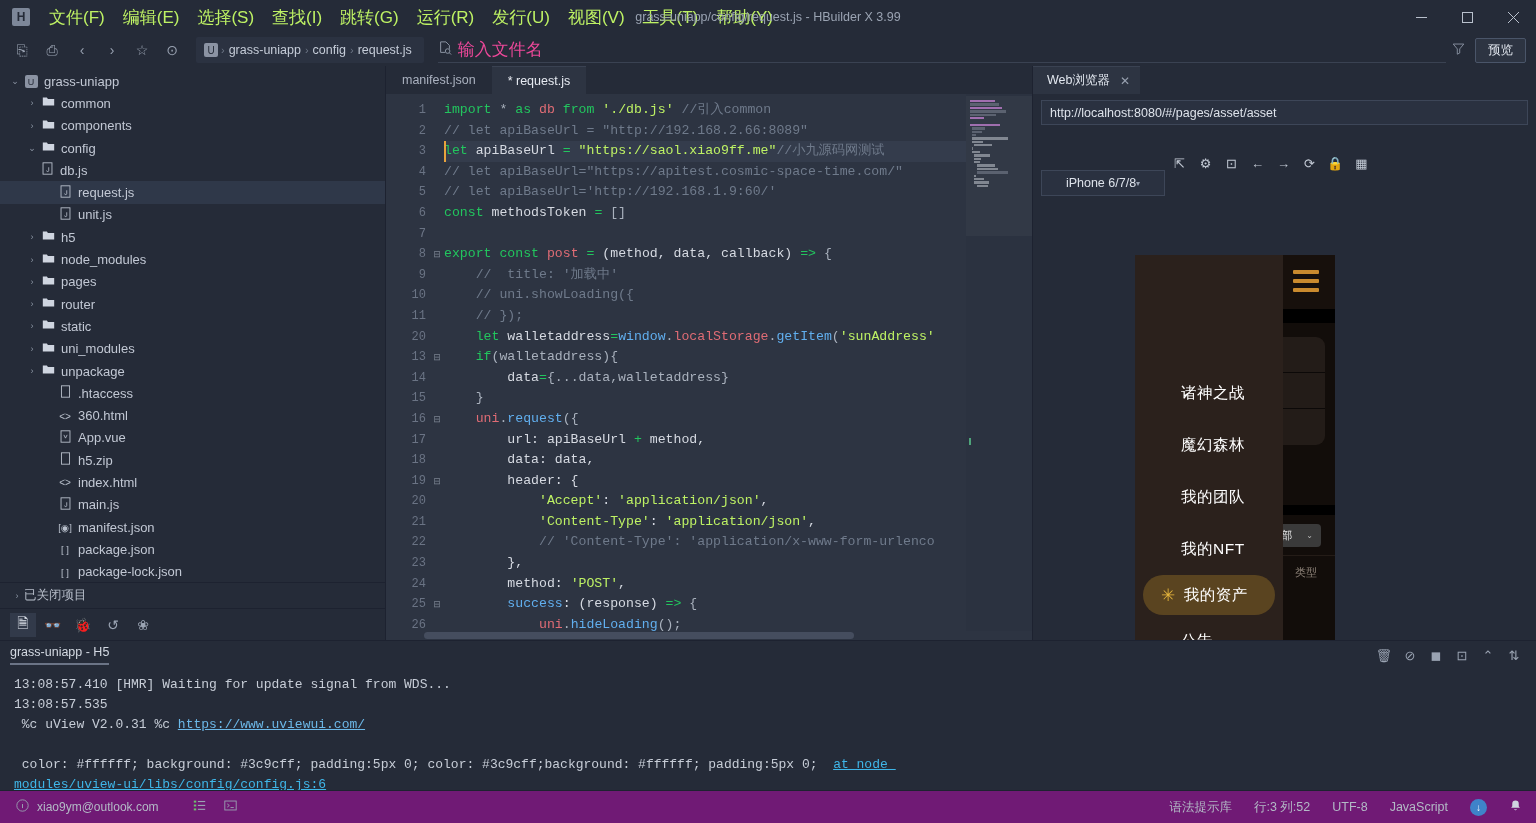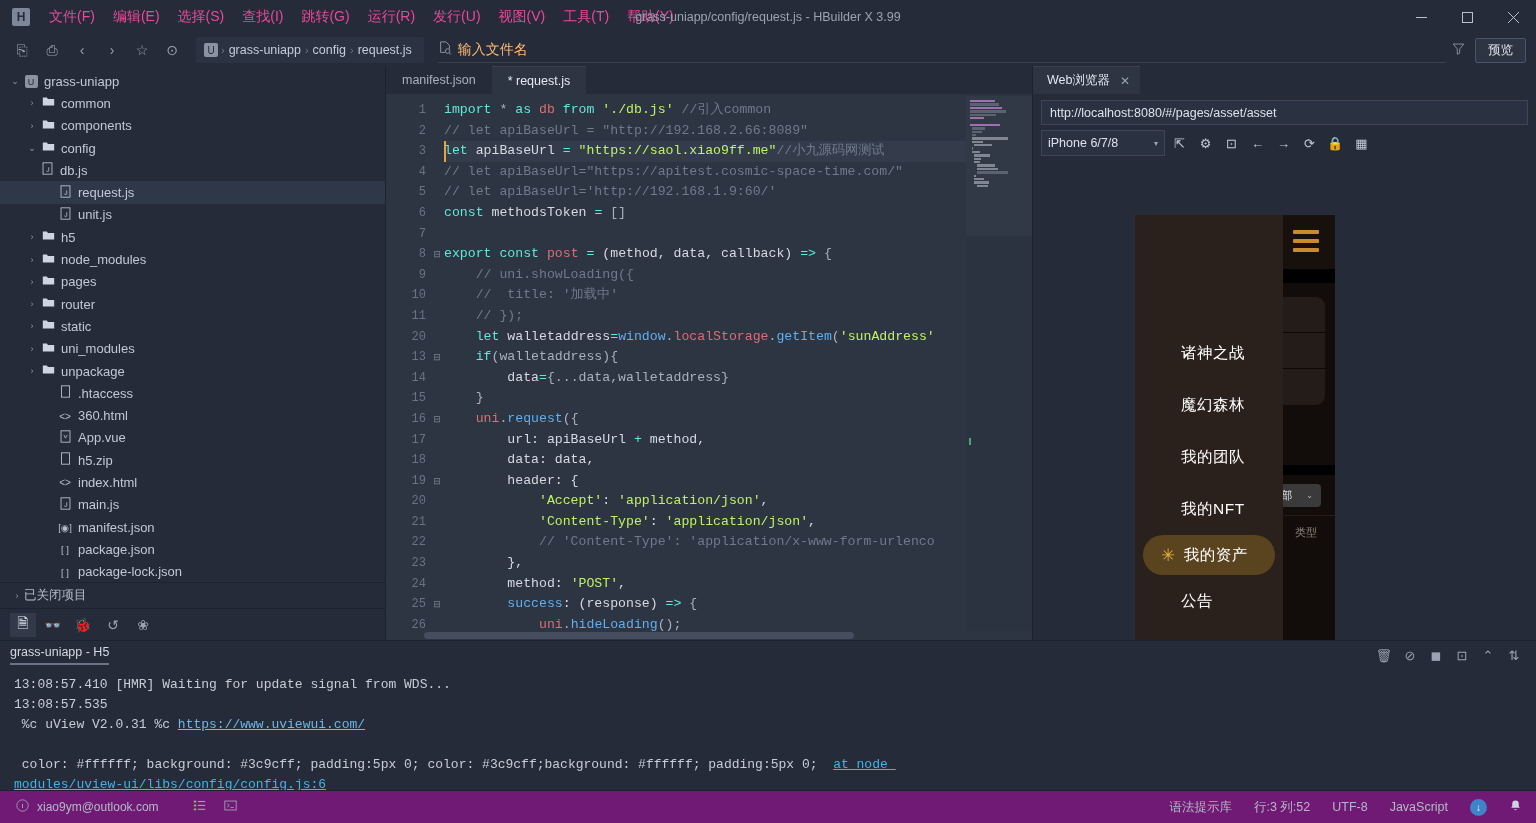--- a/index.html
+++ b/index.html
@@ -14,42 +14,42 @@
   
   .titlebar { height:34px; background:#252b38; display:flex; align-items:center; flex:none; position:relative; }
   .logo-box {
     width:18px; height:18px; margin-left:12px; margin-right:10px;
     background:#7d8799; color:#252b38; font-size:12px; font-weight:bold;
     display:flex; align-items:center; justify-content:center; border-radius:2px;
     font-family:"Liberation Sans", sans-serif;
   }
   .menubar { display:flex; align-items:center; gap:0px; }
   .menu-item {
-    color:#ec4899; font-size:14px; padding:5px 9px; cursor:default; white-space:nowrap;
+    color:#bef264; font-size:17px; padding:5px 9px; cursor:default; white-space:nowrap;
   }
   .title-center {
     position:absolute; left:0; right:0; text-align:center;
     color:#9aa3b2; font-size:12.5px; pointer-events:none;
   }
   .win-ctrls { margin-left:auto; display:flex; height:34px; z-index:3; }
   .win-btn { width:46px; height:34px; display:flex; align-items:center; justify-content:center; color:#b9c0cc; }
 
   
   .toolbar { height:32px; background:#252b38; display:flex; align-items:center; flex:none; }
   .tb-ico {
     width:28px; height:26px; display:flex; align-items:center; justify-content:center;
     color:#98a1b0; font-size:14px; margin-left:2px;
   }
   .crumbs { display:flex; align-items:center; margin-left:10px; background:#2b3241; height:26px; padding:0 8px; border-radius:2px; }
   .crumb-logo { width:14px; height:14px; background:#8b93a3; color:#252b38; font-size:10px; display:flex; align-items:center; justify-content:center; border-radius:2px; margin-right:3px;}
   .crumb { color:#c5ccd8; font-size:12.5px; padding:0 4px; }
   .crumb-sep { color:#6d7686; font-size:11px; }
   .fname-wrap { flex:1; display:flex; align-items:center; margin-left:14px; margin-right:6px; border-bottom:1px solid #3a4252; height:26px; }
   .fname-ico { color:#8e97a6; font-size:13px; margin-right:6px; }
-  .fname-ph { color:#fdba74; font-size:14px; }
+  .fname-ph { color:#ec4899; font-size:17px; }
   .filter-ico { color:#8e97a6; font-size:13px; margin-right:10px; }
   .preview-btn {
     background:#2d3442; border:1px solid #4b5costume; border:1px solid #4a5costume;
     border:1px solid #4a5569; color:#dfe4ec; font-size:12.5px;
     padding:3px 12px; margin-right:10px; border-radius:2px;
   }
 
   
   .body { flex:1; display:flex; min-height:0; }
 
@@ -81,38 +81,38 @@
   .cline.cur { background:#343c4c; }
   .cursor-mark { position:absolute; left:0; top:6px; width:2px; height:20.6px; background:#e8a33d; }
   .minimap { width:66px; flex:none; background:#2b3240; position:relative; padding:6px 4px; overflow:hidden; }
   .mm-line { height:2.4px; margin-bottom:1px; }
   .mm-cursor { position:absolute; left:3px; width:2px; height:7px; background:#4ea47a; }
   .mm-slider { position:absolute; right:0; top:2px; width:66px; height:140px; background:rgba(255,255,255,0.035); }
   .hscroll { height:9px; background:#2d3442; flex:none; position:relative; }
   .hscroll-thumb { position:absolute; left:38px; top:1px; height:7px; width:430px; background:#454d5e; border-radius:4px; }
 
   
-  .k  { color:#5eead4; }   
+  .k  { color:#22c55e; }   
   .k2 { color:#e06c75; }   
   .s  { color:#bef264; }   
   .c  { color:#6f7a8b; }   
   .f  { color:#61afef; }   
   .v  { color:#d6dae2; }   
   .p  { color:#a9b1bd; }   
 
   
   .webpanel { width:504px; flex:none; background:#252b38; display:flex; flex-direction:column; border-left:1px solid #1d2230; }
   .wp-tabbar { height:28px; display:flex; align-items:flex-end; }
   .wp-tab { height:28px; padding:0 10px 0 14px; display:flex; align-items:center; gap:10px; background:#2d3442; color:#e3e8f0; font-size:12.5px; border-top:1px solid #3a4252; }
   .wp-tab .x { color:#98a1b0; font-size:12px; }
   .wp-url { margin:6px 8px 0 8px; height:25px; background:#2a3140; border:1px solid #3d4658; display:flex; align-items:center; padding:0 8px; color:#dde2ea; font-size:12.5px; }
   .wp-ctrls { display:flex; align-items:center; gap:0px; padding:5px 8px 6px 8px; }
   .wp-select {
     width:124px; height:23px; background:#2a3140; border:1px solid #3d4658;
-    color:#dde2ea; font-size:12.5px; display:flex; align-items:center; padding:12px 6px; justify-content:space-between;
+    color:#dde2ea; font-size:12.5px; display:flex; align-items:center; padding:12px 6px; justify-content:center;margin-top:40px;
   }
   .wp-select .caret { font-size:8px; color:#9aa3b2; }
   .wp-ico { width:23px; height:23px; display:flex; align-items:center; justify-content:center; color:#c2c9d4; font-size:13px; margin-left:3px; }
   .wp-stage { flex:1; position:relative; background:#252b38; overflow:hidden; }
 
   
   .phone { position:absolute; left:102px; top:53px; width:200px; height:530px; background:#0b0807; overflow:hidden; }
   .ph-header { height:54px; background:#17100c; position:relative; }
   .ph-avatar { position:absolute; left:14px; top:10px; width:34px; height:34px; border-radius:50%; background:#3a2317; }
   .ph-burger { position:absolute; right:16px; top:15px; width:26px; display:flex; flex-direction:column; gap:5px; }
@@ -478,22 +478,22 @@
         <div class="code" id="code">
           <div class="cursor-mark" style="top:47.2px"></div>
         <div class="cline"><span class="k">import</span><span class="v"> </span><span class="p">*</span><span class="v"> </span><span class="k">as</span><span class="v"> </span><span class="k2">db</span><span class="v"> </span><span class="k">from</span><span class="v"> </span><span class="s">'./db.js'</span><span class="v"> </span><span class="c">//引入common</span></div>
             <div class="cline"><span class="c">// let apiBaseUrl = "http://192.168.2.66:8089"</span></div>
             <div class="cline cur"><span class="k">let</span><span class="v"> apiBaseUrl </span><span class="k">=</span><span class="v"> </span><span class="s">"https://saol.xiao9ff.me"</span><span class="c">//小九源码网测试</span></div>
             <div class="cline"><span class="c">// let apiBaseUrl="https://apitest.cosmic-space-time.com/"</span></div>
             <div class="cline"><span class="c">// let apiBaseUrl='http://192.168.1.9:60/'</span></div>
             <div class="cline"><span class="k">const</span><span class="v"> methodsToken </span><span class="k">=</span><span class="p"> []</span></div>
             <div class="cline"> </div>
             <div class="cline"><span class="k">export</span><span class="v"> </span><span class="k">const</span><span class="v"> </span><span class="k2">post</span><span class="v"> </span><span class="k">=</span><span class="v"> (method, data, callback) </span><span class="k">=&gt;</span><span class="p"> {</span></div>
+            <div class="cline"><span class="c">    //  title: '加载中'</span></div>
             <div class="cline"><span class="c">    // uni.showLoading({</span></div>
-            <div class="cline"><span class="c">    //  title: '加载中'</span></div>
             <div class="cline"><span class="c">    // });</span></div>
             <div class="cline"><span class="v">    </span><span class="k">let</span><span class="v"> walletaddress</span><span class="k">=</span><span class="f">window</span><span class="p">.</span><span class="k2">localStorage</span><span class="p">.</span><span class="f">getItem</span><span class="p">(</span><span class="s">'sunAddress'</span></div>
             <div class="cline"><span class="v">    </span><span class="k">if</span><span class="p">(walletaddress){</span></div>
             <div class="cline"><span class="v">        data</span><span class="k">=</span><span class="p">{...data,walletaddress}</span></div>
             <div class="cline"><span class="p">    }</span></div>
             <div class="cline"><span class="v">    </span><span class="k2">uni</span><span class="p">.</span><span class="f">request</span><span class="p">({</span></div>
             <div class="cline"><span class="v">        url: apiBaseUrl </span><span class="k">+</span><span class="v"> method,</span></div>
             <div class="cline"><span class="v">        data: data,</span></div>
             <div class="cline"><span class="v">        header: {</span></div>
             <div class="cline"><span class="v">            </span><span class="s">'Accept'</span><span class="v">: </span><span class="s">'application/json'</span><span class="v">,</span></div>

